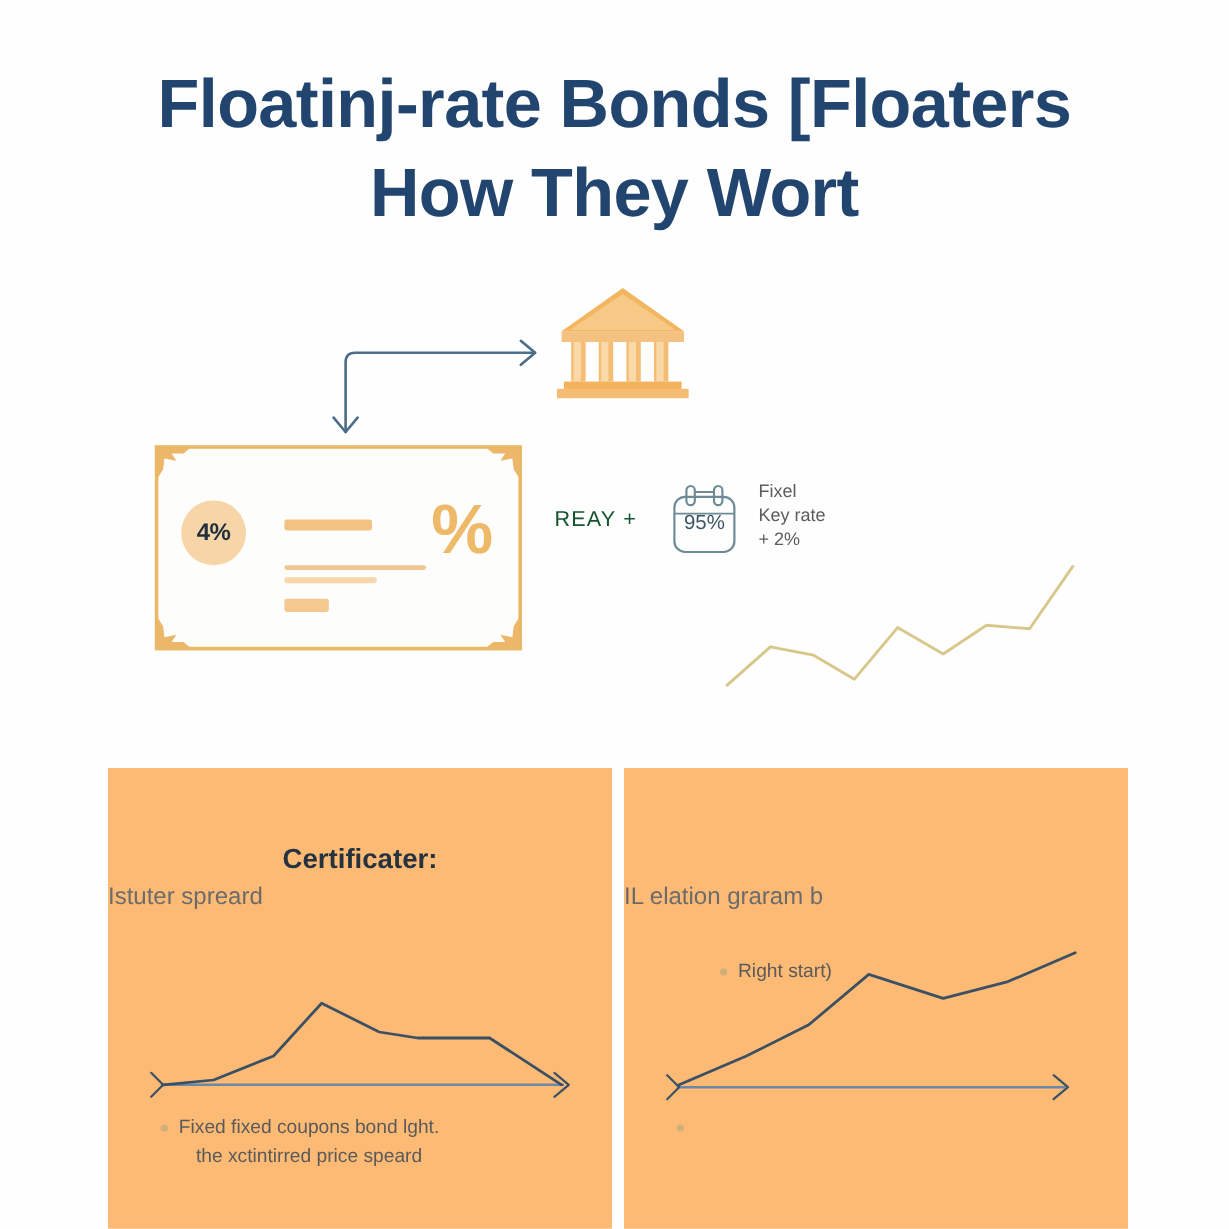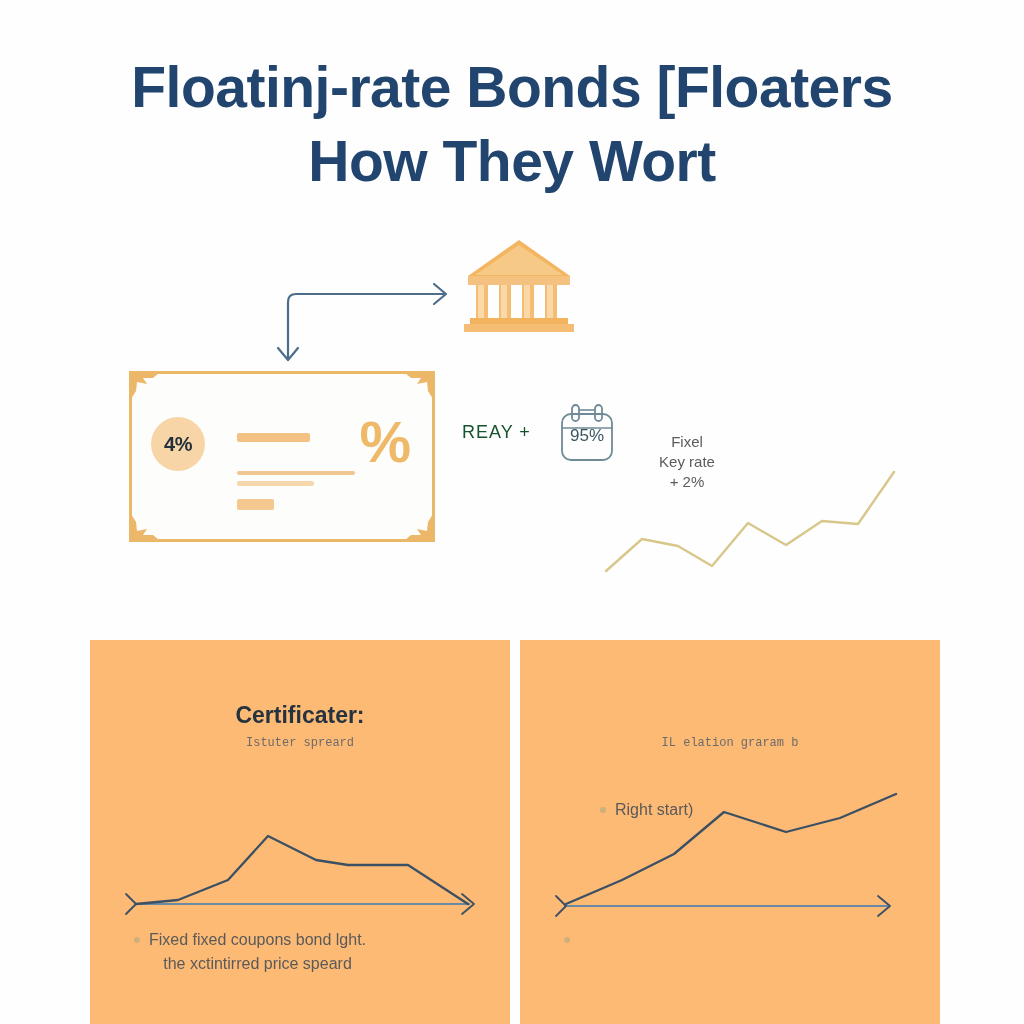--- a/index.html
+++ b/index.html
@@ -151,25 +151,24 @@
     width: 58px;
     text-align: center;
     color: #3b5563;
     font-size: 17px;
   }
   .formula-rhs {
     position: absolute;
     left: 170px;
     top: 0px;
     width: 110px;
-    text-align: center;
+    text-align: left;
     color: #5c5c5c;
     font-size: 15px;
     line-height: 20px;
-    margin-top: 32px;
   }
 
   
   .gold-trend {
     position: absolute;
     left: 600px;
     top: 450px;
     width: 300px;
     height: 135px;
   }
@@ -193,24 +192,22 @@
     text-align: center;
     color: #25323f;
     font-weight: bold;
     font-size: 23px;
   }
   .panel-subheading {
     position: absolute;
     top: 96px;
     left: 0;
     width: 420px;
-    text-align: center;
     color: #6b6b6b;
-    font-size: 12px;
-    font-family: Liberation Mono, monospace;
+    font-size: 20px;
   }
 
   .bullet {
     position: absolute;
     display: flex;
     align-items: flex-start;
     gap: 9px;
     color: #5a5a5a;
     font-size: 16px;
     line-height: 24px;

